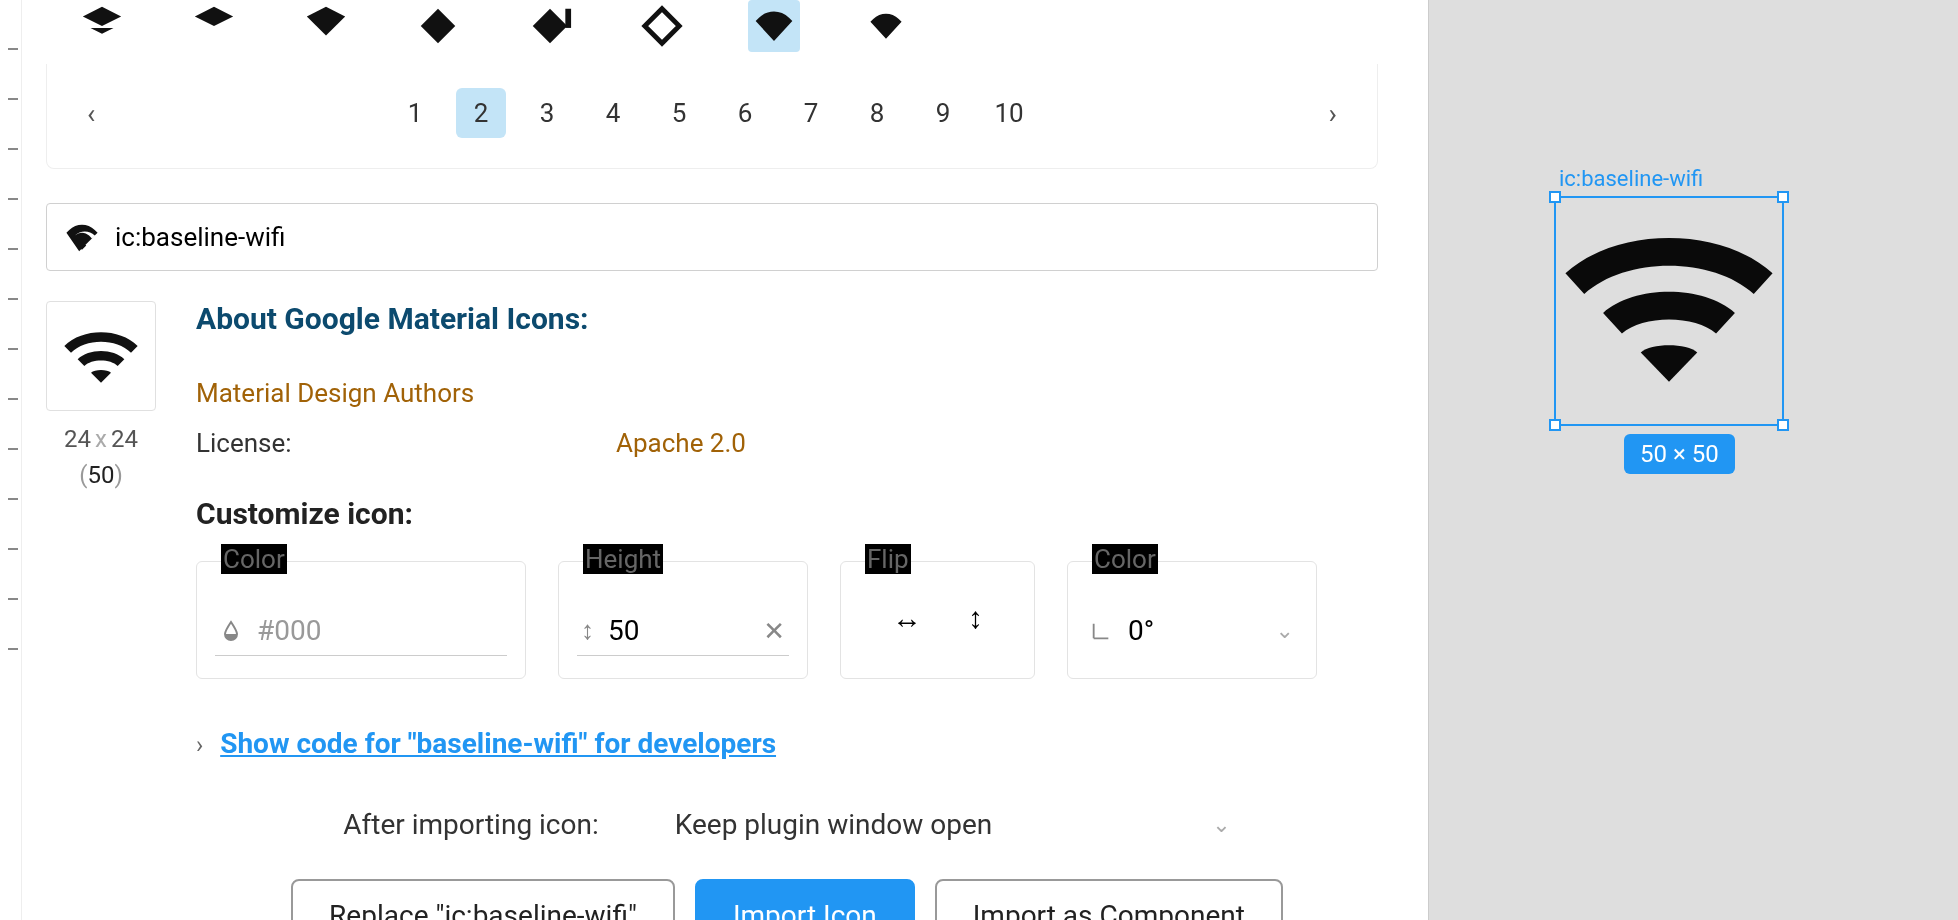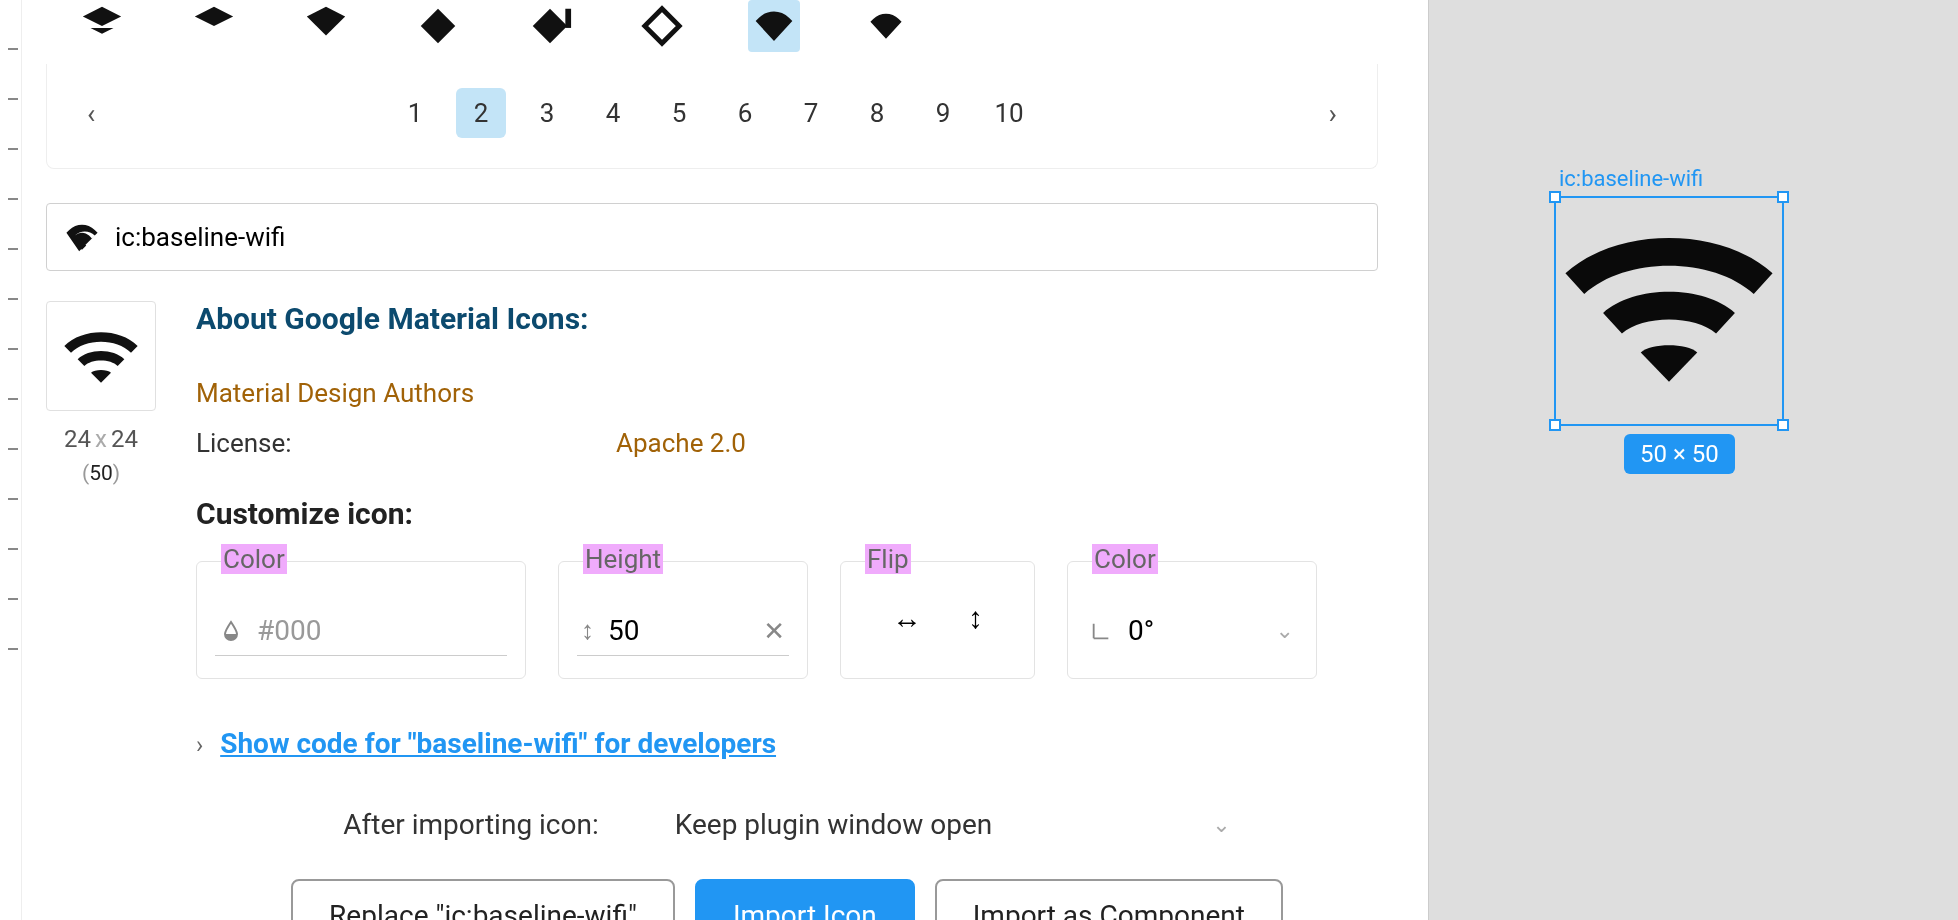--- a/index.html
+++ b/index.html
@@ -14,31 +14,31 @@
 .pagination .nums { display:flex; gap: 16px; }
 .pagination .pg { width:50px; height:50px; border-radius:6px; display:flex; align-items:center; justify-content:center; font-size:26px; color:#333; cursor:pointer; }
 .pagination .pg.active { background:#c3e4f7; }
 .pagination .arrow { font-size:28px; color:#555; cursor:pointer; padding:0 20px; }
 .icon-name-bar { border:1px solid #d0d0d0; border-radius:4px; margin: 34px 50px 30px 0; padding: 16px 18px; display:flex; align-items:center; gap:16px; font-size:26px; }
 .detail-row { display:flex; gap:40px; margin-right:50px; }
 .preview-col { width:110px; text-align:center; }
 .preview-box { width:110px; height:110px; border:1px solid #e0e0e0; border-radius:4px; display:flex; align-items:center; justify-content:center; margin-bottom:14px; }
 .dims { font-size:24px; color:#555; margin-bottom:8px; }
 .dims .x { color:#aaa; margin:0 4px; }
-.dims-paren { font-size:21px; color:#999; }
+.dims-paren { font-size:24px; color:#999; }
 .dims-paren b { color:#222; font-weight:normal; }
 .info-col { flex:1; }
 .about-h { font-size:30px; font-weight:700; color:#0c4a6e; margin-bottom:42px; }
 .meta-row { display:flex; margin-bottom:20px; font-size:26px; }
 .meta-row .lab { width:420px; color:#333; }
 .meta-row .val a { color:#a16207; text-decoration:none; }
 .cust-h { font-size:30px; font-weight:700; color:#222; margin:38px 0 30px 0; }
 .controls { display:flex; gap:32px; margin-bottom:48px; }
 .ctrl { border:1px solid #e3e3e3; border-radius:6px; position:relative; padding: 44px 18px 22px 18px; }
-.ctrl .clabel { position:absolute; top:-18px; left:24px; font-size:26px; color:#666; background:#f0abfc; padding:0 2px; }
+.ctrl .clabel { position:absolute; top:-18px; left:24px; font-size:26px; color:#666; background:#000000; padding:0 2px; }
 .ctrl-color { width:330px; }
 .ctrl-color .inner { display:flex; align-items:center; gap:14px; border-bottom:1px solid #ccc; padding:8px 4px; font-size:28px; }
 .ctrl-height { width:250px; }
 .ctrl-height .inner { display:flex; align-items:center; justify-content:space-between; border-bottom:1px solid #ccc; padding:8px 4px; font-size:28px; }
 .ctrl-flip { width:195px; display:flex; align-items:flex-start; justify-content:center; gap:46px; padding-top:38px; padding-bottom:38px; }
 .ctrl-rotate { width:250px; }
 .ctrl-rotate .inner { display:flex; align-items:center; justify-content:space-between; padding:8px 4px; font-size:28px; }
 .show-code { font-size:28px; color:#2196f3; margin-bottom:48px; }
 .show-code .chev { color:#666; margin-right:10px; font-size:24px; }
 .show-code a { color:#2196f3; font-weight:700; text-decoration:underline; }

